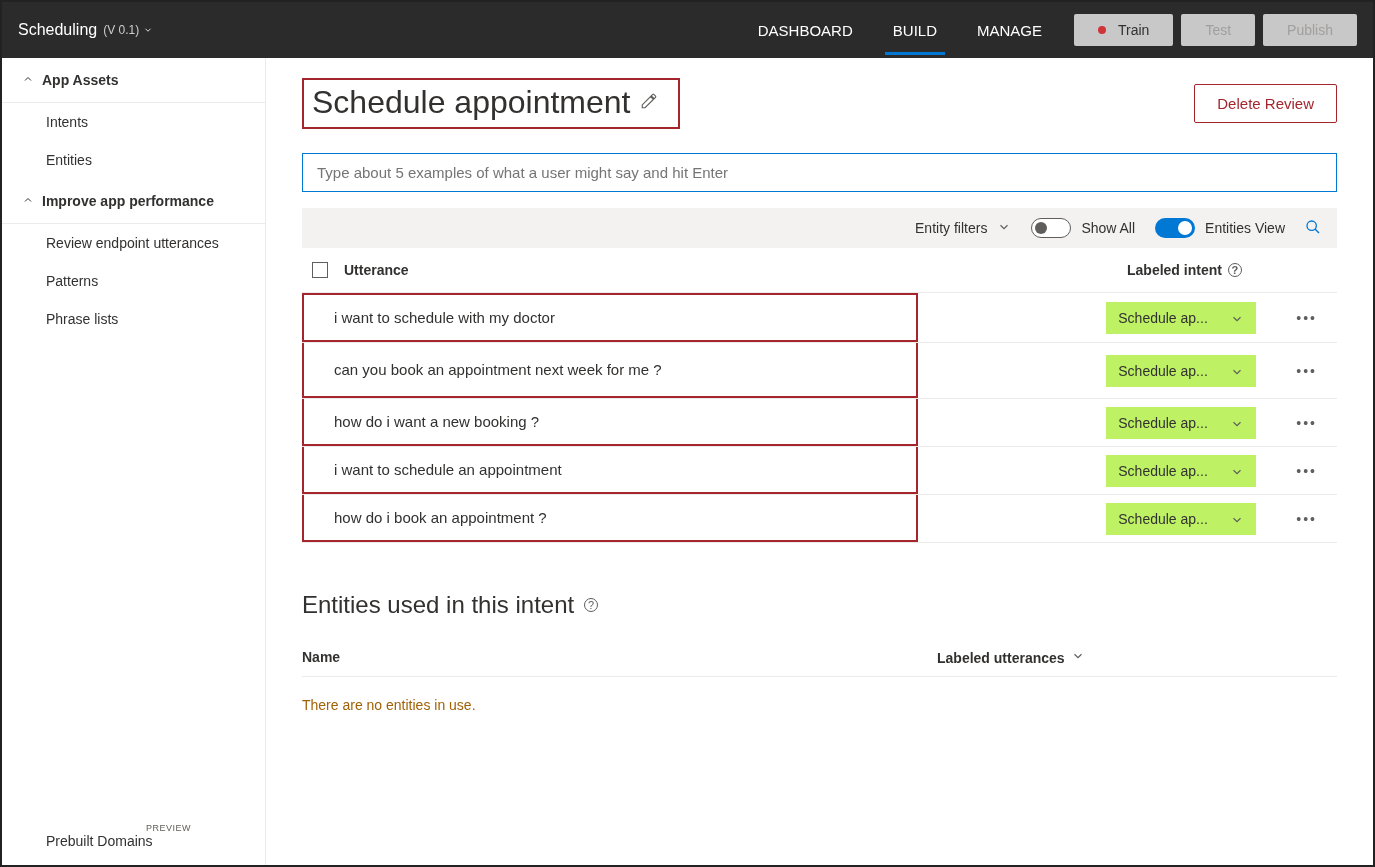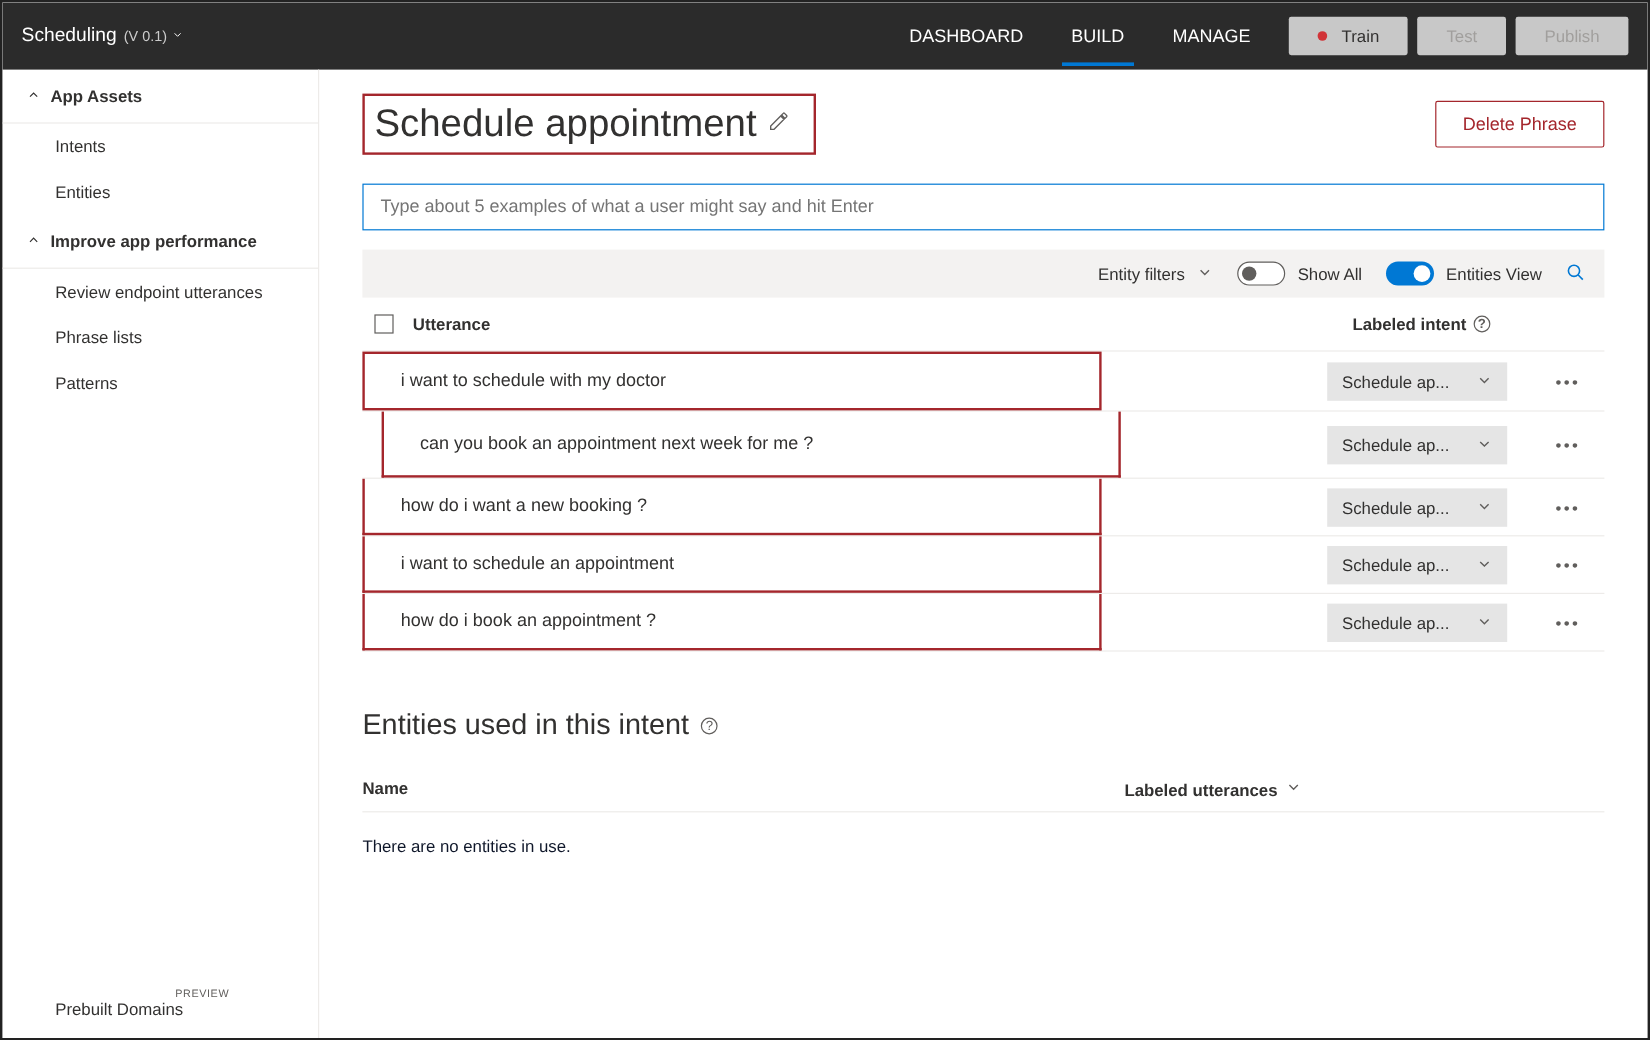--- a/index.html
+++ b/index.html
@@ -40,27 +40,27 @@
 .table-header { display: flex; align-items: center; padding: 14px 10px; border-bottom: 1px solid #edebe9; font-weight: 600; font-size: 14px; }
 .checkbox { width: 16px; height: 16px; border: 1px solid #605e5c; margin-right: 16px; cursor: pointer; }
 .col-utterance { flex: 1; }
 .col-intent { width: 200px; display: flex; align-items: center; gap: 6px; }
 .help-icon { font-size: 11px; color: #605e5c; border: 1px solid #605e5c; border-radius: 50%; width: 14px; height: 14px; display: inline-flex; align-items: center; justify-content: center; }
 .utt-box { border: 2px solid #a4262c; border-top: none; }
 .utt-box-top { border-top: 2px solid #a4262c; }
 .row { display: flex; align-items: center; padding: 14px 10px 14px 30px; border-bottom: 1px solid #edebe9; position: relative; }
 .row-utt-cell { width: 616px; }
 .utt-text { color: #323130; font-size: 15px; padding-left: 30px; }
-.intent-pill { width: 150px; background: #e5e5e5; padding: 8px 12px; display: flex; align-items: flex-start; justify-content: space-between; cursor: pointer; border-radius: 0; margin-left: auto; }
+.intent-pill { width: 150px; background: #bef264; padding: 8px 12px; display: flex; align-items: flex-end; justify-content: space-between; cursor: pointer; border-radius: 0; margin-left: auto; }
 .dots { margin-left: 40px; margin-right: 10px; color: #605e5c; cursor: pointer; letter-spacing: 2px; }
 .section-title { font-size: 24px; font-weight: 400; margin-top: 48px; margin-bottom: 20px; display: flex; align-items: center; gap: 10px; }
 .entities-header { display: flex; padding: 10px 0; font-weight: 600; border-bottom: 1px solid #edebe9; }
 .col-name { flex: 1; }
 .col-labeled { width: 400px; display: flex; align-items: center; gap: 6px; }
-.empty-msg { padding: 20px 0; color: #0f172a; }
+.empty-msg { padding: 20px 0; color: #a16207; }
 .chevron-small { width: 10px; height: 10px; }
 </style>
 </head>
 <body>
 
 <div class="topbar">
   <div class="app-title">
     <span>Scheduling</span>
     <span class="app-version">(V 0.1)</span>
     <span><svg class="chevron-small" viewBox="0 0 24 24">
@@ -93,37 +93,37 @@
     </div>
     <div class="side-item">Intents</div>
     <div class="side-item">Entities</div>
     <div class="side-section-header">
       <span><svg width="12" height="12" viewBox="0 0 24 24">
             <path d="M6 15l6-6 6 6" stroke="#323130" stroke-width="2" fill="none"></path>
           </svg></span>
       <span>Improve app performance</span>
     </div>
     <div class="side-item">Review endpoint utterances</div>
+    <div class="side-item">Patterns</div>
     <div class="side-item">Phrase lists</div>
-    <div class="side-item">Patterns</div>
     <div class="sidebar-bottom">
       <span class="preview-badge">PREVIEW</span>
       <span>Prebuilt Domains</span>
     </div>
   </div>
 
   <div class="main">
     <div class="title-row">
       <div class="title-box">
         <span class="page-title">Schedule appointment</span>
         <span class="edit-icon"><svg viewBox="0 0 24 24">
               <path d="M3 17.25V21h3.75L17.81 9.94l-3.75-3.75L3 17.25zM20.71 7.04a1 1 0 000-1.41l-2.34-2.34a1 1 0 00-1.41 0l-1.83 1.83 3.75 3.75 1.83-1.83z" stroke-width="1.5"></path>
             </svg></span>
       </div>
-      <button class="delete-btn">Delete Phrase</button>
+      <button class="delete-btn">Delete Review</button>
     </div>
 
     <input class="example-input" placeholder="Type about 5 examples of what a user might say and hit Enter" style="">
 
     <div class="filter-bar">
       <div class="filter-group">
         <span>Entity filters</span>
         <span class="chevron-down"><svg viewBox="0 0 24 24">
               <path d="M6 9l6 6 6-6" stroke-width="2"></path>
             </svg></span>
@@ -162,21 +162,21 @@
     </div>
     <div class="intent-pill">
       <span>Schedule ap...</span>
       <svg width="14" height="14" viewBox="0 0 24 24">
               <path d="M6 9l6 6 6-6" stroke="#605e5c" stroke-width="2" fill="none"></path>
             </svg>
     </div>
     <span class="dots">•••</span>
         </div>
         <div class="row" style="padding: 0px 10px 0px 0px; border-bottom: 1px solid rgb(237, 235, 233);">
-    <div class="row-utt-cell utt-box" style="padding:18px 0;margin-left:16px;">
+    <div class="row-utt-cell utt-box" style="padding:18px 0;">
       <span class="utt-text">can you book an appointment next week for me ?</span>
     </div>
     <div class="intent-pill">
       <span>Schedule ap...</span>
       <svg width="14" height="14" viewBox="0 0 24 24">
               <path d="M6 9l6 6 6-6" stroke="#605e5c" stroke-width="2" fill="none"></path>
             </svg>
     </div>
     <span class="dots">•••</span>
         </div>

